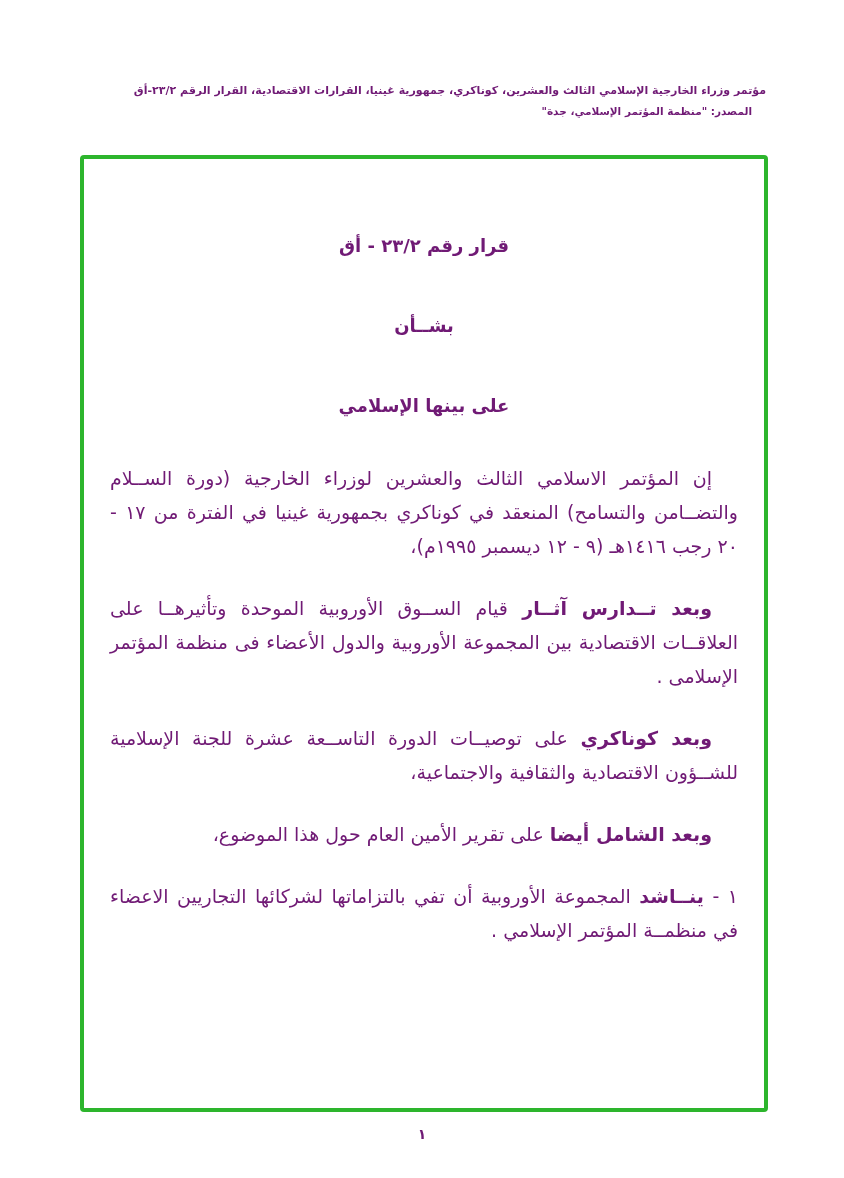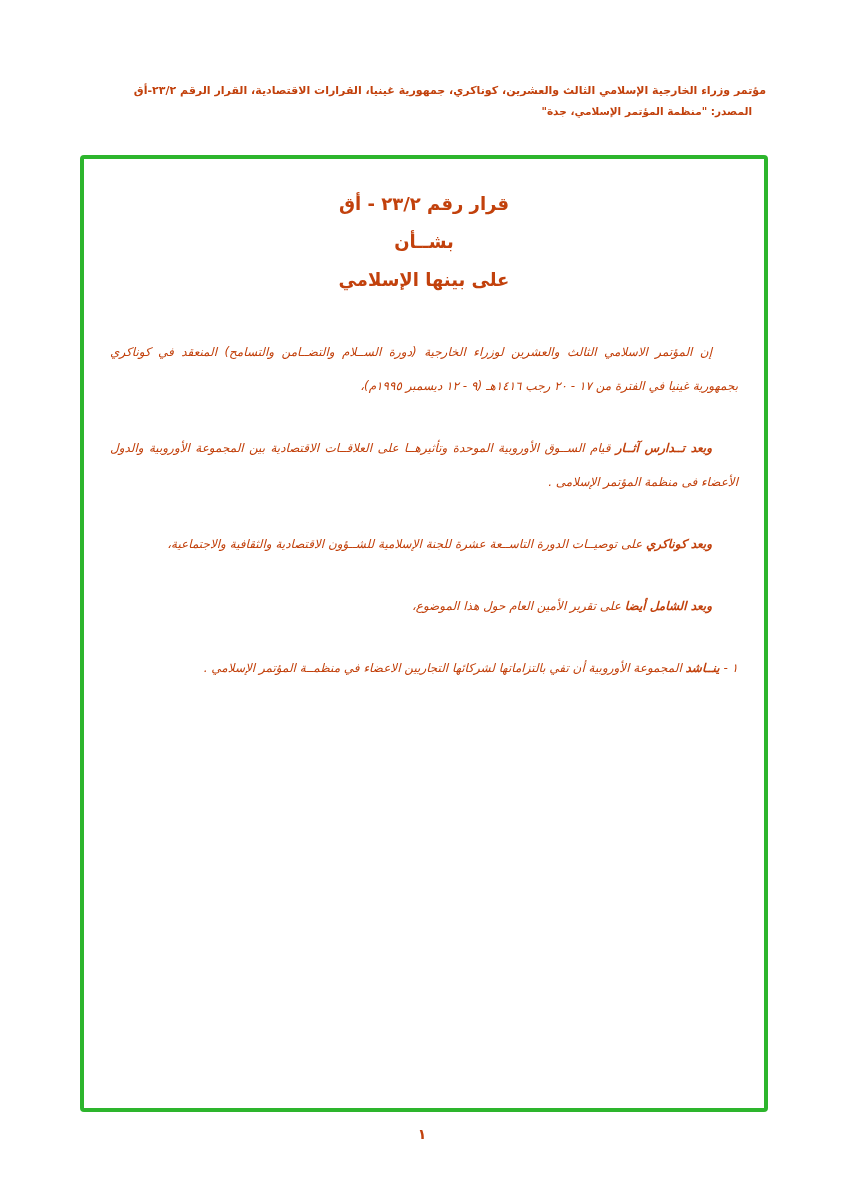--- a/index.html
+++ b/index.html
@@ -4,21 +4,21 @@
 <style>
   * { box-sizing: border-box; }
   html, body { margin: 0; padding: 0; background: #ffffff; }
   .page {
     position: relative;
     width: 844px;
     height: 1178px;
     margin: 0 auto;
     background: #ffffff;
     font-family: "DejaVu Sans", sans-serif;
-    color: #c2410c;
+    color: #701a75;
     overflow: hidden;
   }
   .doc-header {
     position: absolute;
     top: 82px;
     right: 78px;
     width: 660px;
     direction: rtl;
     text-align: right;
     font-weight: bold;
@@ -35,27 +35,26 @@
     border: 4px solid #2db52d;
     border-radius: 4px;
     direction: rtl;
     padding: 26px 26px 0 26px;
   }
   .title-block {
     text-align: center;
     font-weight: bold;
     margin-bottom: 36px;
   }
-  .title-block .t { font-size: 18px; line-height: 38px; }
+  .title-block .t { font-size: 18px; line-height: 38px; margin-top: 42px; }
   .para {
-    font-size: 12px;
+    font-size: 19px;
     line-height: 34px;
     text-align: justify;
     margin: 0 0 28px 0;
-    font-style: italic;
   }
   .para.indent { text-indent: 26px; }
   .lead { font-weight: bold; }
   .num  { white-space: nowrap; }
   .page-num {
     position: absolute;
     bottom: 36px;
     left: 0;
     width: 100%;
     text-align: center;

